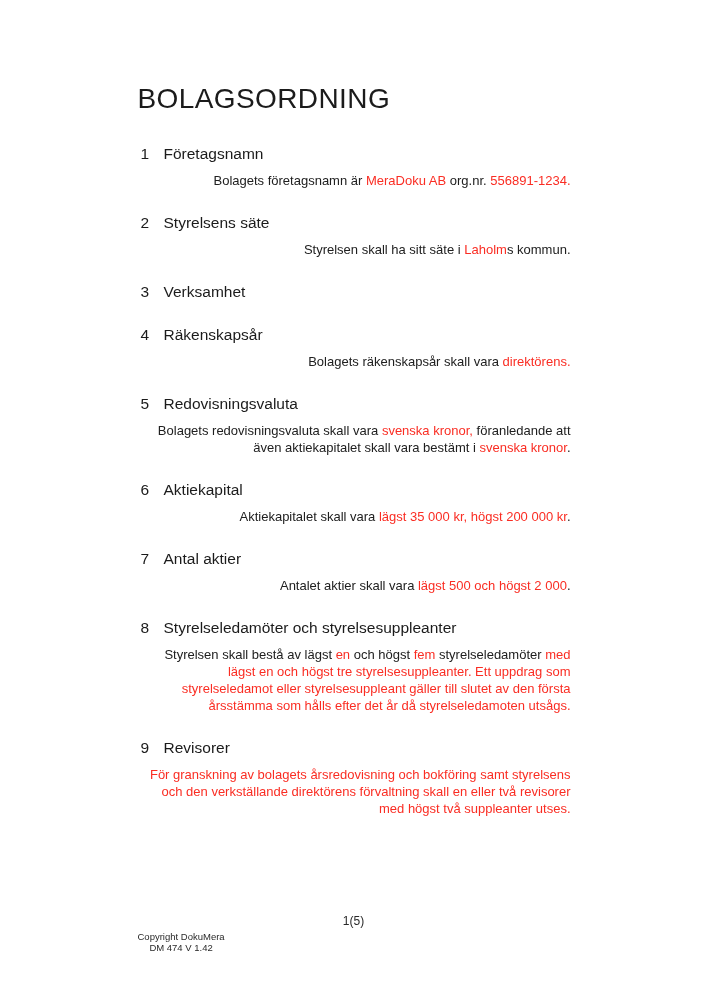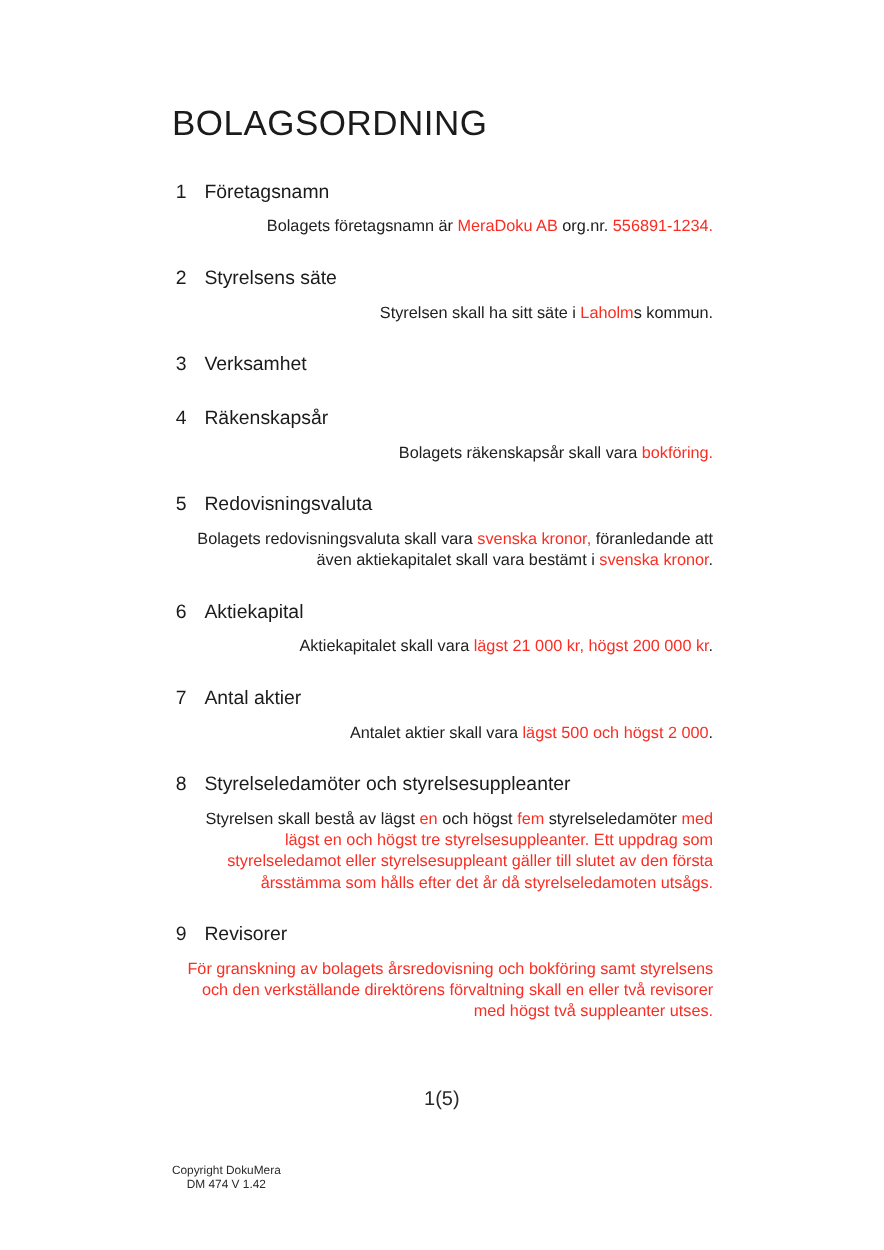--- a/index.html
+++ b/index.html
@@ -56,25 +56,25 @@
   .sec-body {
     margin: 9px 0 0 0;
     font-size: 13px;
     line-height: 17px;
     font-weight: 400;
     text-align: right;
   }
 
   .page-number {
     position: absolute;
-    top: 872px;
+    top: 914px;
     left: 0;
     right: 0;
     text-align: center;
-    font-size: 16px;
+    font-size: 12px;
     line-height: 15px;
     color: #2a2a2a;
   }
   .footer-meta {
     position: absolute;
     top: 931px;
     left: 85px;
     font-size: 9.5px;
     line-height: 11px;
     color: #2a2a2a;
@@ -108,35 +108,35 @@
         <h2 class="sec-heading">
           <span class="sec-num">3</span>
           <span class="sec-title">Verksamhet</span>
         </h2>
       </section>
       <section class="doc-section">
         <h2 class="sec-heading">
           <span class="sec-num">4</span>
           <span class="sec-title">Räkenskapsår</span>
         </h2>
-        <p class="sec-body"><span>Bolagets räkenskapsår skall vara </span><span class="red">bokföring.</span></p>
+        <p class="sec-body"><span>Bolagets räkenskapsår skall vara </span><span class="red">direktörens.</span></p>
       </section>
       <section class="doc-section">
         <h2 class="sec-heading">
           <span class="sec-num">5</span>
           <span class="sec-title">Redovisningsvaluta</span>
         </h2>
         <p class="sec-body"><span>Bolagets redovisningsvaluta skall vara </span><span class="red">svenska kronor,</span><span> föranledande att även aktiekapitalet skall vara bestämt i </span><span class="red">svenska kronor</span><span>.</span></p>
       </section>
       <section class="doc-section">
         <h2 class="sec-heading">
           <span class="sec-num">6</span>
           <span class="sec-title">Aktiekapital</span>
         </h2>
-        <p class="sec-body"><span>Aktiekapitalet skall vara </span><span class="red">lägst 21 000 kr, högst 200 000 kr</span><span>.</span></p>
+        <p class="sec-body"><span>Aktiekapitalet skall vara </span><span class="red">lägst 35 000 kr, högst 200 000 kr</span><span>.</span></p>
       </section>
       <section class="doc-section">
         <h2 class="sec-heading">
           <span class="sec-num">7</span>
           <span class="sec-title">Antal aktier</span>
         </h2>
         <p class="sec-body"><span>Antalet aktier skall vara </span><span class="red">lägst 500 och högst 2 000</span><span>.</span></p>
       </section>
       <section class="doc-section">
         <h2 class="sec-heading">

